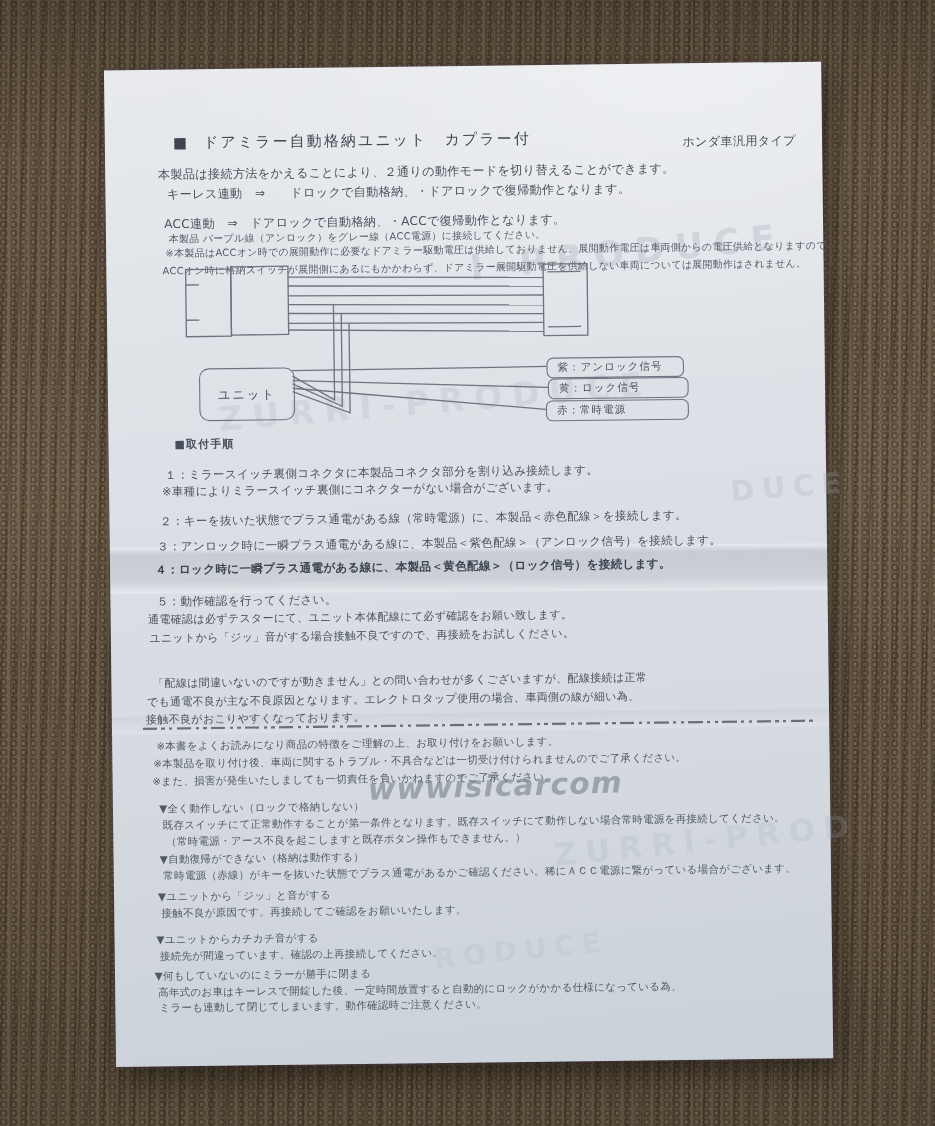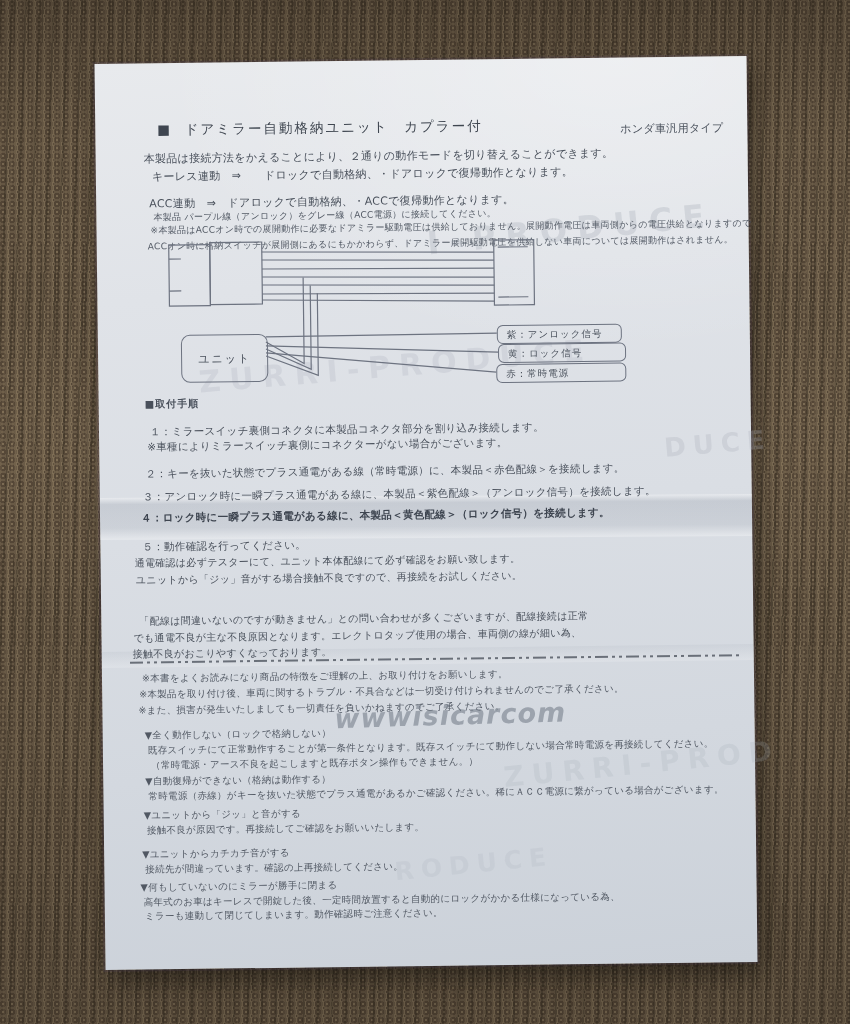--- a/index.html
+++ b/index.html
@@ -93,21 +93,21 @@
       <path class="w" d="M98,97 L329,96"></path>
       <path class="w" d="M98,106 L330,115"></path>
       <path class="w" d="M98,113 L328,135"></path>
     </g>
   </svg>
   <div class="box unitbox" style="left:83px;top:272px;width:85px;height:46px;">ユニット</div>
   <div class="box wlabel" style="left:399px;top:266px;width:114px;height:17px;">紫：アンロック信号</div>
   <div class="box wlabel" style="left:400px;top:285px;width:117px;height:17px;">黄：ロック信号</div>
   <div class="box wlabel" style="left:398px;top:305px;width:119px;height:17px;">赤：常時電源</div>
 
-  <div class="t b10 bold" style="left:46px;top:334px;letter-spacing:1px;">■取付手順</div>
+  <div class="t b10 bold" style="left:60px;top:334px;letter-spacing:1px;">■取付手順</div>
   <div class="t step" style="left:51px;top:362px;">１：ミラースイッチ裏側コネクタに本製品コネクタ部分を割り込み接続します。</div>
   <div class="t step" style="left:48px;top:377px;">※車種によりミラースイッチ裏側にコネクターがない場合がございます。</div>
   <div class="t step" style="left:46px;top:404px;">２：キーを抜いた状態でプラス通電がある線（常時電源）に、本製品＜赤色配線＞を接続します。</div>
   <div class="t step" style="left:43px;top:427px;">３：アンロック時に一瞬プラス通電がある線に、本製品＜紫色配線＞（アンロック信号）を接続します。</div>
   <div class="t step bold" style="left:41px;top:448px;color:#3e4550;">４：ロック時に一瞬プラス通電がある線に、本製品＜黄色配線＞（ロック信号）を接続します。</div>
   <div class="t step" style="left:42px;top:477px;">５：動作確認を行ってください。</div>
 
   <div class="t b10" style="left:34px;top:493px;">通電確認は必ずテスターにて、ユニット本体配線にて必ず確認をお願い致します。</div>
   <div class="t b10" style="left:35px;top:510px;">ユニットから「ジッ」音がする場合接触不良ですので、再接続をお試しください。</div>
 

